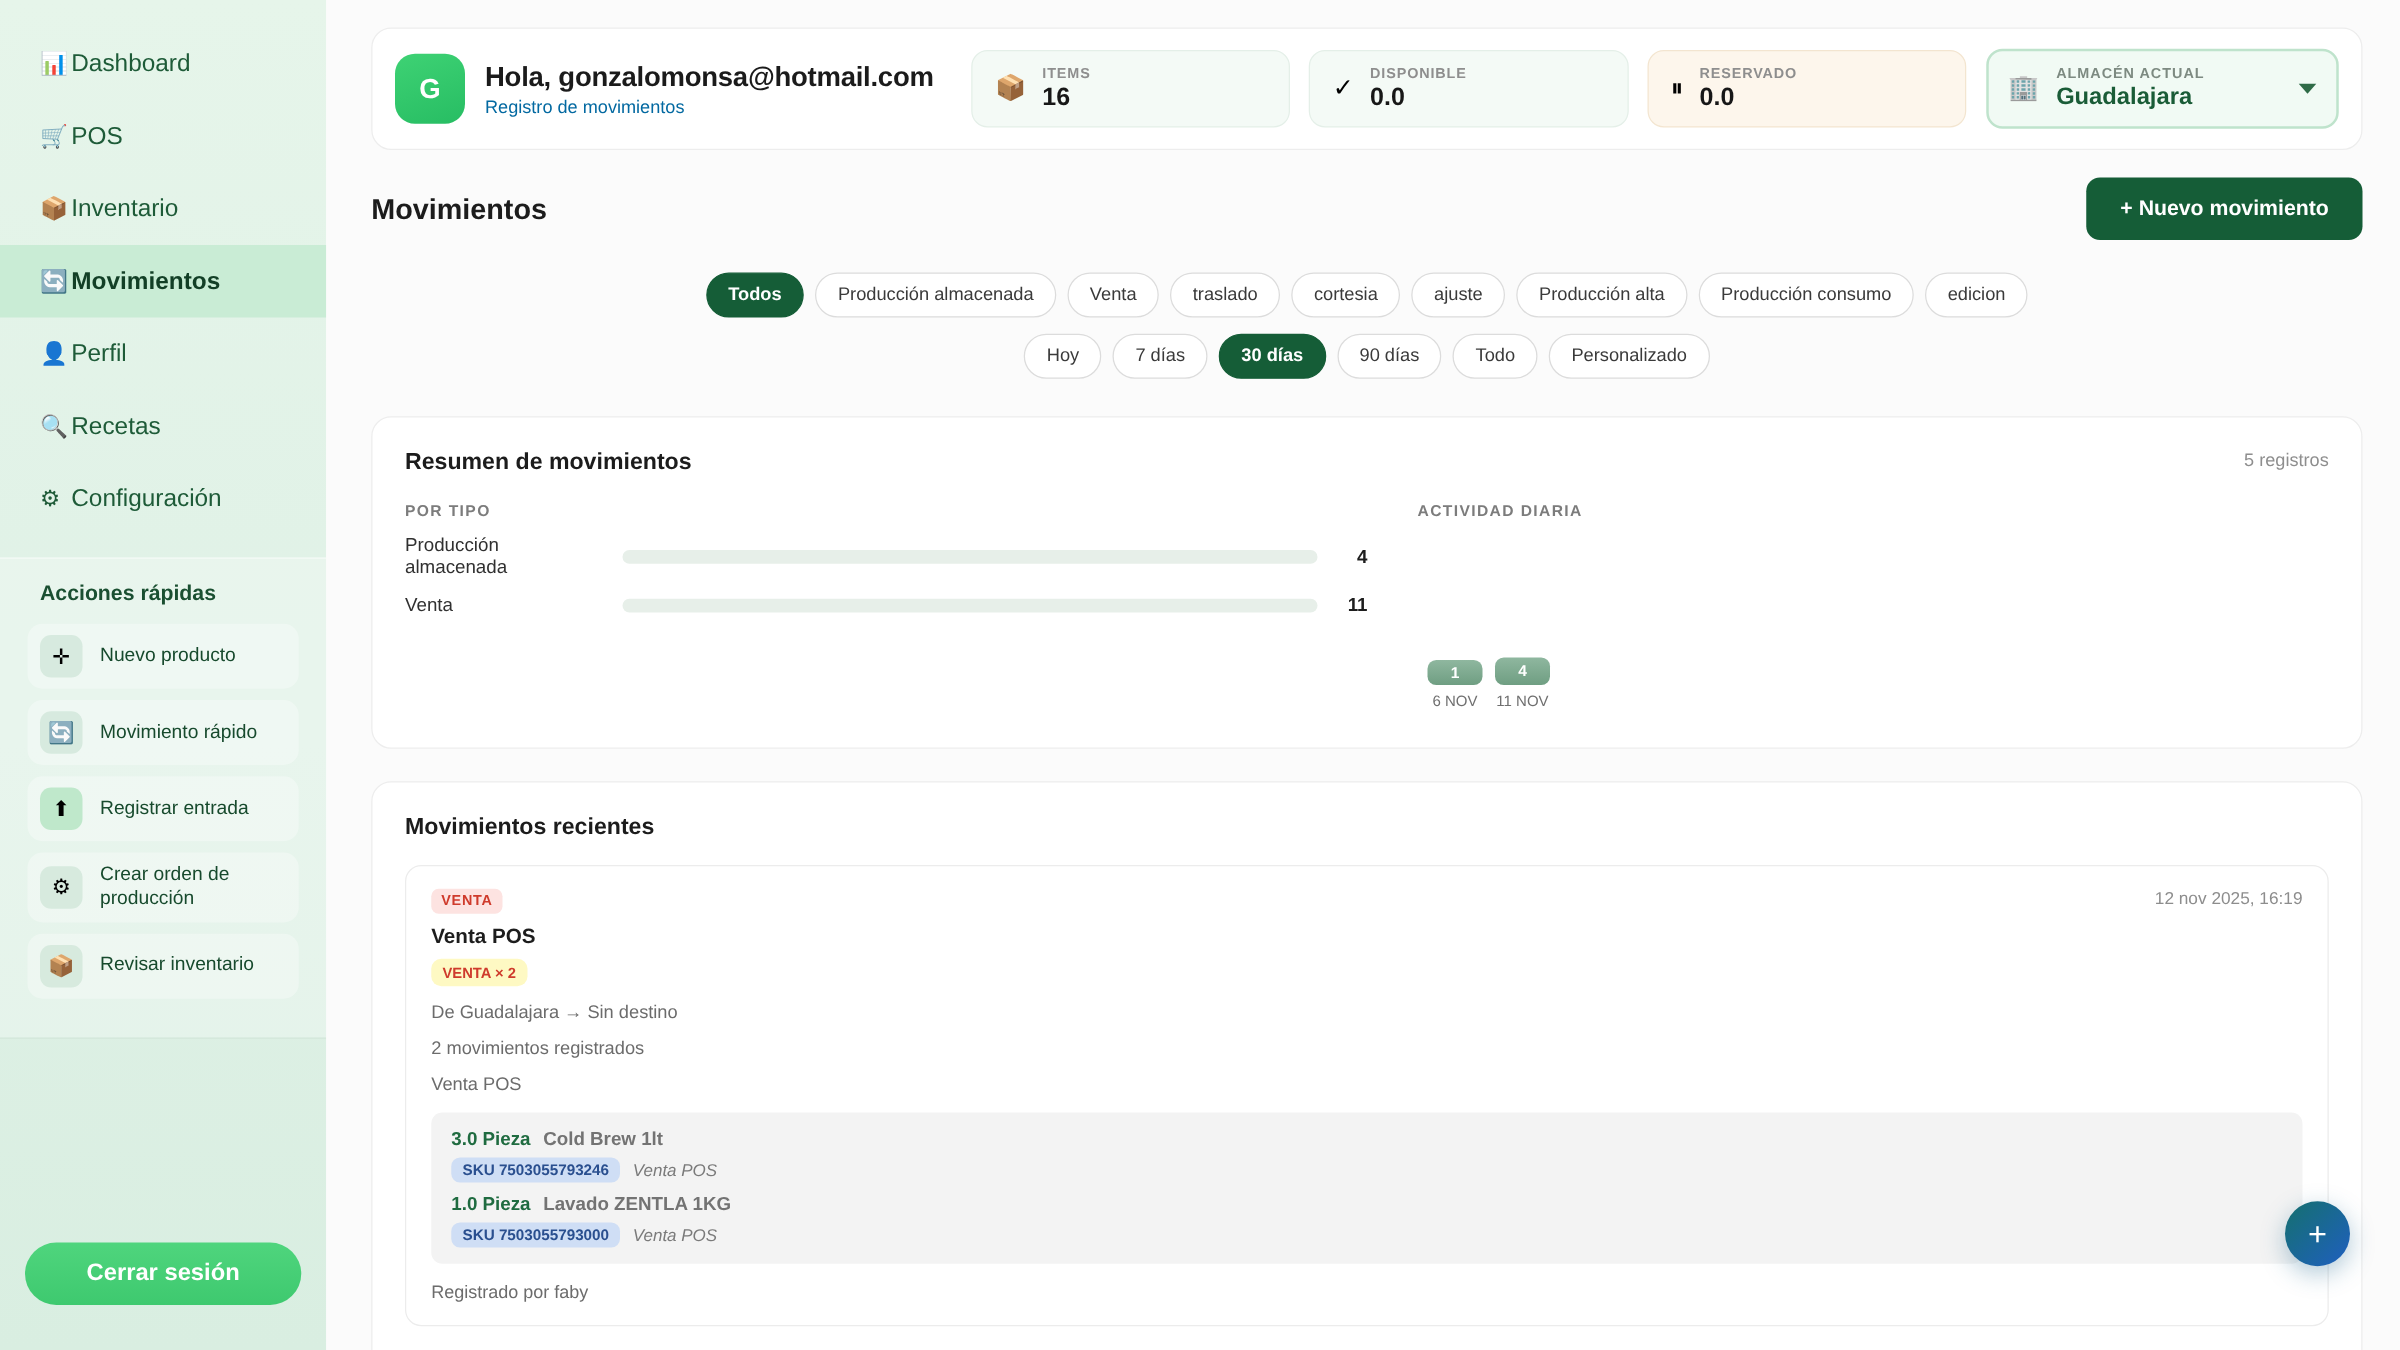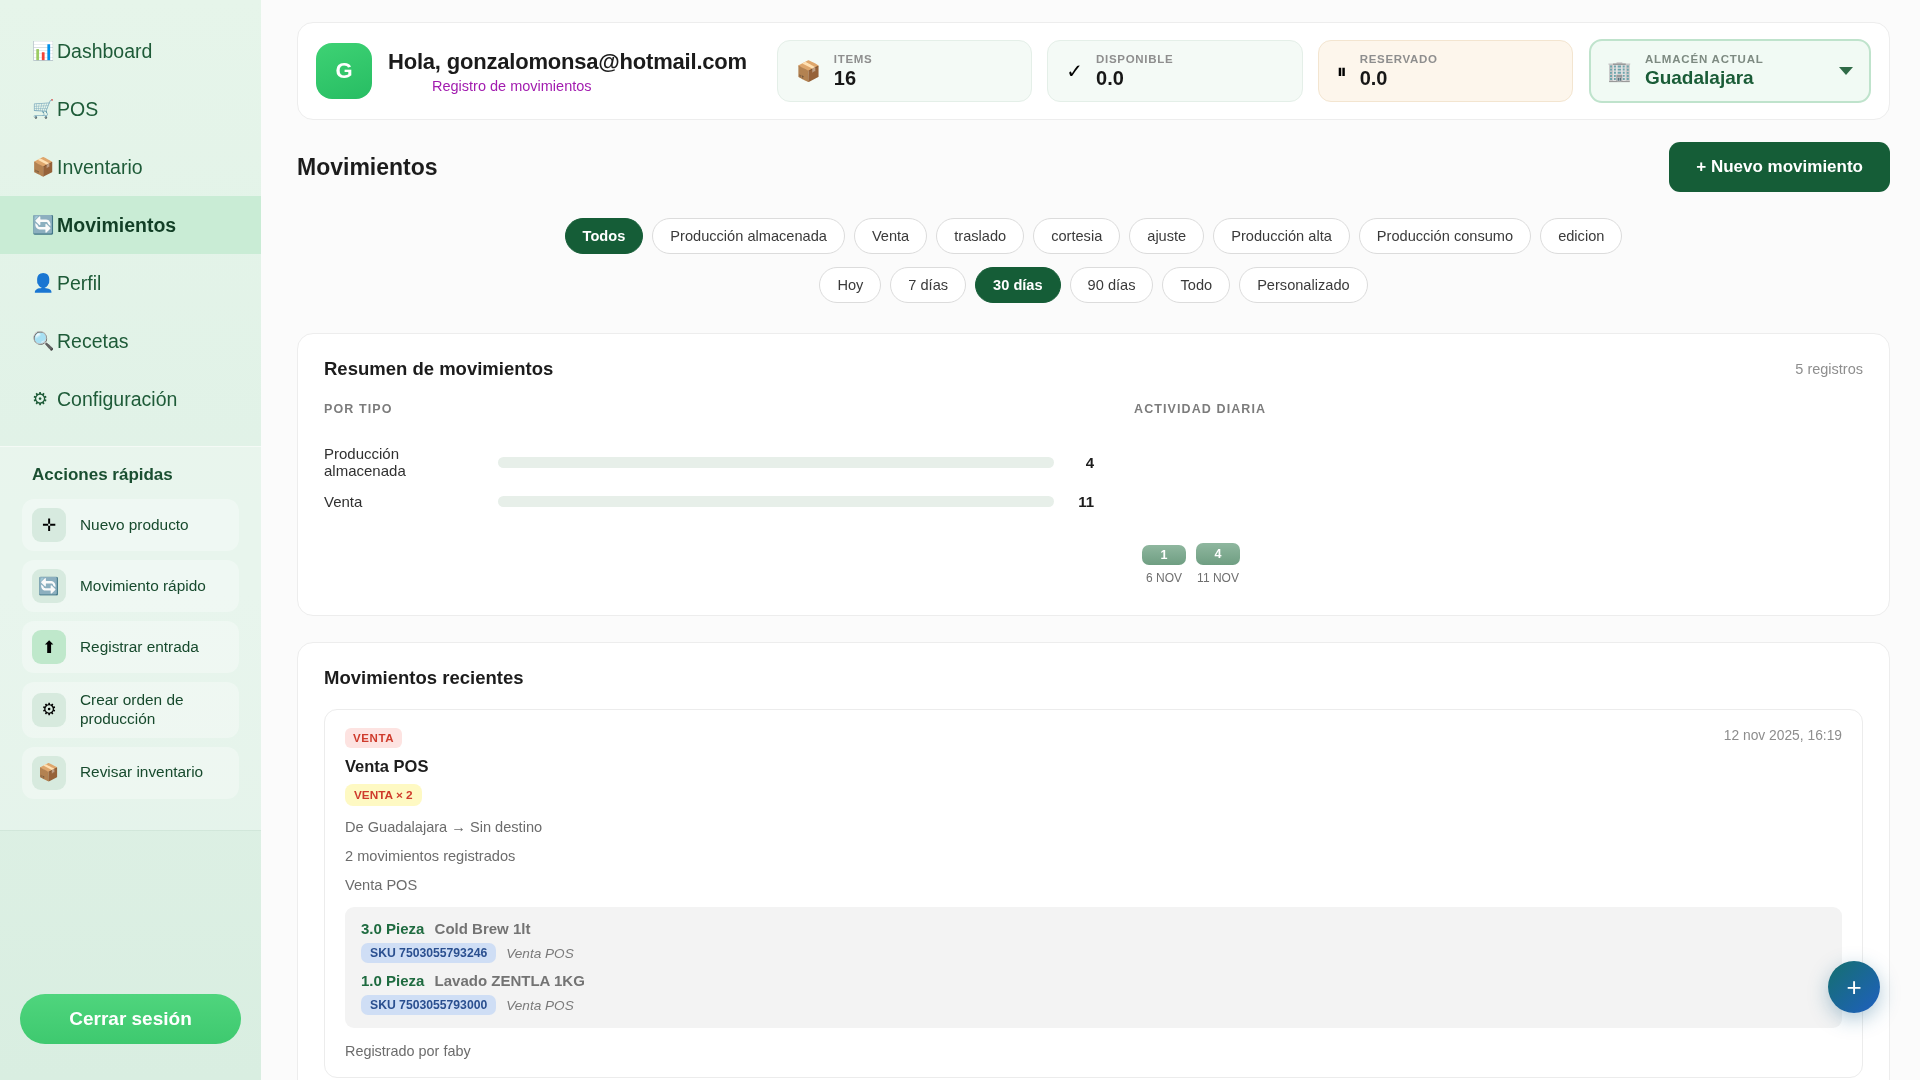--- a/index.html
+++ b/index.html
@@ -94,21 +94,21 @@
   }
   .avatar {
     width: 56px; height: 56px; flex: 0 0 56px;
     border-radius: 16px;
     background: linear-gradient(160deg,#3ed274,#27bd63);
     color: #fff; font-size: 22px; font-weight: bold;
     display: flex; align-items: center; justify-content: center;
   }
   .greet { flex: 0 0 auto; margin-right: 14px; }
   .greet-title { font-size: 22px; font-weight: bold; color: #1b1b1b; letter-spacing: -0.2px; }
-  .greet-sub { font-size: 14.5px; color: #a21caf; margin-top: 3px; margin-left: 44px; }
+  .greet-sub { font-size: 14.5px; color: #0369a1; margin-top: 3px; }
 
   .stats { display: flex; gap: 15px; align-items: center; flex: 1; }
   .stat {
     flex: 1 1 0;
     min-width: 0;
     display: flex; align-items: center; gap: 13px;
     padding: 13px 18px;
     border-radius: 13px;
     border: 1px solid #e4efe8;
     background: #f4faf6;
@@ -164,21 +164,21 @@
   .chiprow.dates { margin-bottom: 30px; }
 
   
   .resumen { padding: 24px 26px 30px 26px; margin-bottom: 26px; }
   .res-head { display: flex; align-items: center; margin-bottom: 22px; text-align: right; }
   .res-title { font-size: 18.5px; font-weight: bold; color: #1c1c1c; }
   .res-count { margin-left: auto; font-size: 14.5px; color: #8e8e8e; }
   .res-cols { display: flex; gap: 40px; }
   .col-l { flex: 0 0 770px; }
   .col-r { flex: 1; }
-  .col-cap { font-size: 12.5px; letter-spacing: 1.1px; color: #7c7c7c; font-weight: bold; margin-bottom: 29px; }
+  .col-cap { font-size: 12.5px; letter-spacing: 1.1px; color: #7c7c7c; font-weight: bold; margin-bottom: 12px; }
   .barrow { display: flex; align-items: center; gap: 14px; margin-bottom: 14px; }
   .bar-name { font-size: 15px; color: #303030; flex: 0 0 160px; }
   .bar-track { flex: 1; height: 11px; border-radius: 7px; background: #e7efe9; overflow: hidden; }
   .bar-fill { height: 100%; border-radius: 7px; background: linear-gradient(90deg,#2f7a4d 0%, #35c06f 100%); }
   .bar-val { flex: 0 0 26px; text-align: right; font-size: 15px; font-weight: bold; color: #1d1d1d; }
 
   .daily { height: 140px; display: flex; align-items: flex-end; gap: 10px; padding-left: 8px; }
   .dcol { display: flex; flex-direction: column; align-items: center; gap: 6px; }
   .dbar {
     width: 44px; border-radius: 7px;

